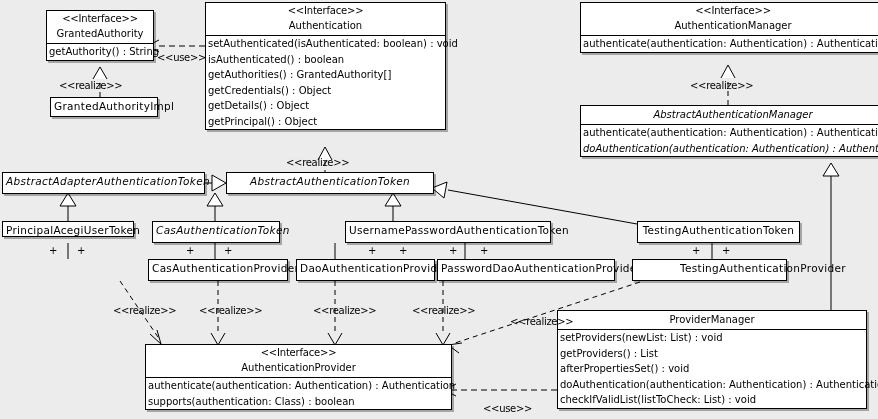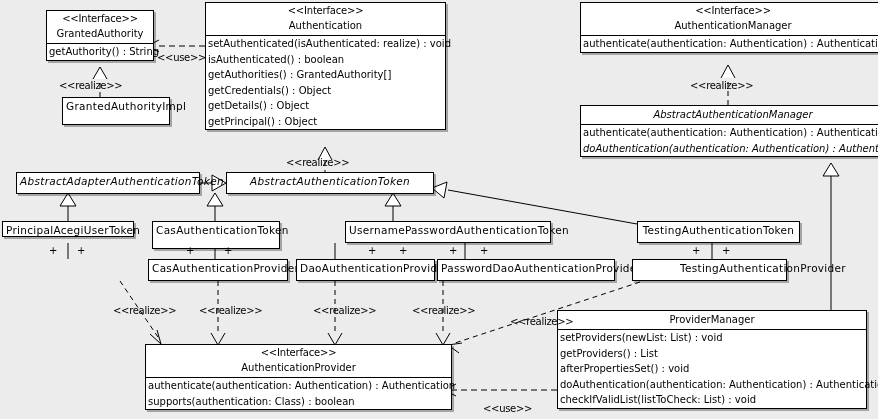--- a/index.html
+++ b/index.html
@@ -188,34 +188,34 @@
     <div class="hdr">
       <span class="stereo">&lt;&lt;Interface&gt;&gt;</span>
       <span class="nm">GrantedAuthority</span>
     </div>
     <div class="divider"></div>
     <div class="members">
       <div class="member">getAuthority() : String</div>
     </div>
   </div>
 
-  <div class="node compact" style="left:62px; top:97px; width:108px; height:28px;">
+  <div class="node compact" style="left:50px; top:97px; width:108px; height:20px;">
     <div class="hdr">
       <span class="nm">GrantedAuthorityImpl</span>
     </div>
   </div>
 
   <div class="node" style="left:205px; top:2px; width:241px;">
     <div class="hdr">
       <span class="stereo">&lt;&lt;Interface&gt;&gt;</span>
       <span class="nm">Authentication</span>
     </div>
     <div class="divider"></div>
     <div class="members">
-      <div class="member">setAuthenticated(isAuthenticated: realize) : void</div>
+      <div class="member">setAuthenticated(isAuthenticated: boolean) : void</div>
       <div class="member">isAuthenticated() : boolean</div>
       <div class="member">getAuthorities() : GrantedAuthority[]</div>
       <div class="member">getCredentials() : Object</div>
       <div class="member">getDetails() : Object</div>
       <div class="member">getPrincipal() : Object</div>
     </div>
   </div>
 
   <div class="node" style="left:580px; top:2px; width:306px;">
     <div class="hdr">
@@ -232,39 +232,39 @@
     <div class="hdr">
       <span class="nm abstract">AbstractAuthenticationManager</span>
     </div>
     <div class="divider"></div>
     <div class="members">
       <div class="member">authenticate(authentication: Authentication) : Authentication</div>
       <div class="member abstract">doAuthentication(authentication: Authentication) : Authentication</div>
     </div>
   </div>
 
-  <div class="node compact" style="left:16px; top:172px; width:184px; height:22px;">
+  <div class="node compact" style="left:2px; top:172px; width:203px; height:22px;">
     <div class="hdr">
       <span class="nm abstract">AbstractAdapterAuthenticationToken</span>
     </div>
   </div>
 
   <div class="node compact" style="left:226px; top:172px; width:208px; height:22px;">
     <div class="hdr">
       <span class="nm abstract">AbstractAuthenticationToken</span>
     </div>
   </div>
 
   <div class="node compact" style="left:2px; top:221px; width:132px; height:16px;">
     <div class="hdr">
       <span class="nm">PrincipalAcegiUserToken</span>
     </div>
   </div>
 
-  <div class="node compact" style="left:152px; top:221px; width:128px; height:28px;">
+  <div class="node compact" style="left:152px; top:221px; width:128px; height:22px;font-style:italic;">
     <div class="hdr">
       <span class="nm">CasAuthenticationToken</span>
     </div>
   </div>
 
   <div class="node compact" style="left:345px; top:221px; width:206px; height:22px;">
     <div class="hdr">
       <span class="nm">UsernamePasswordAuthenticationToken</span>
     </div>
   </div>

